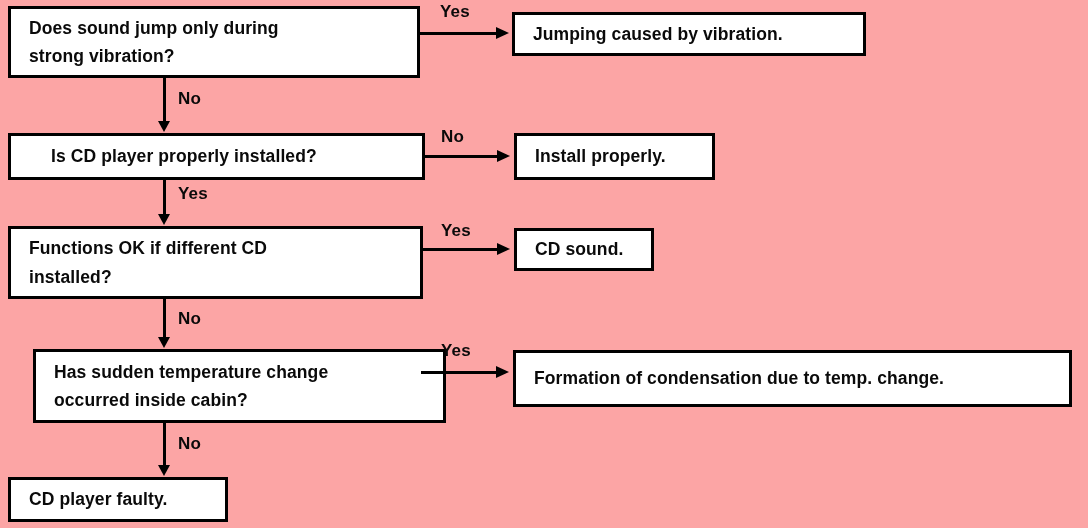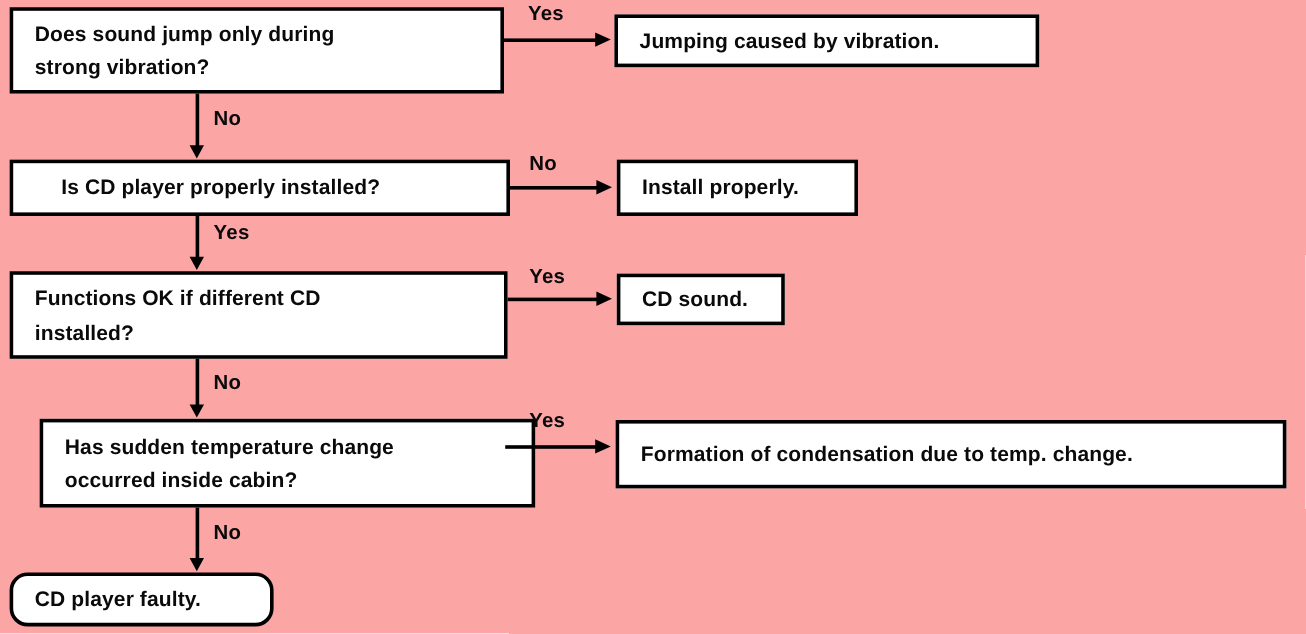--- a/index.html
+++ b/index.html
@@ -108,21 +108,21 @@
 
   <div class="node" style="left:8px; top:349px; width:413px; height:74px;margin-left:25px;">
     <span class="label">Has sudden temperature change
 occurred inside cabin?</span>
   </div>
 
   <div class="node single" style="left:513px; top:350px; width:559px; height:57px;">
     <span class="label">Formation of condensation due to temp. change.</span>
   </div>
 
-  <div class="node single" style="left:8px; top:477px; width:220px; height:45px;border-radius:15px;">
+  <div class="node single" style="left:8px; top:477px; width:220px; height:45px;">
     <span class="label">CD player faulty.</span>
   </div>
 
   <div class="vline" style="left:163px; top:78px; height:44px;"></div>
   <div class="arrow-down" style="left:158px; top:121px;"></div>
   <div class="edge-label" style="left:178px; top:89px;">No</div>
 
   <div class="hline" style="left:420px; top:32px; width:78px;"></div>
   <div class="arrow-right" style="left:496px; top:27px;"></div>
   <div class="edge-label" style="left:440px; top:2px;">Yes</div>

